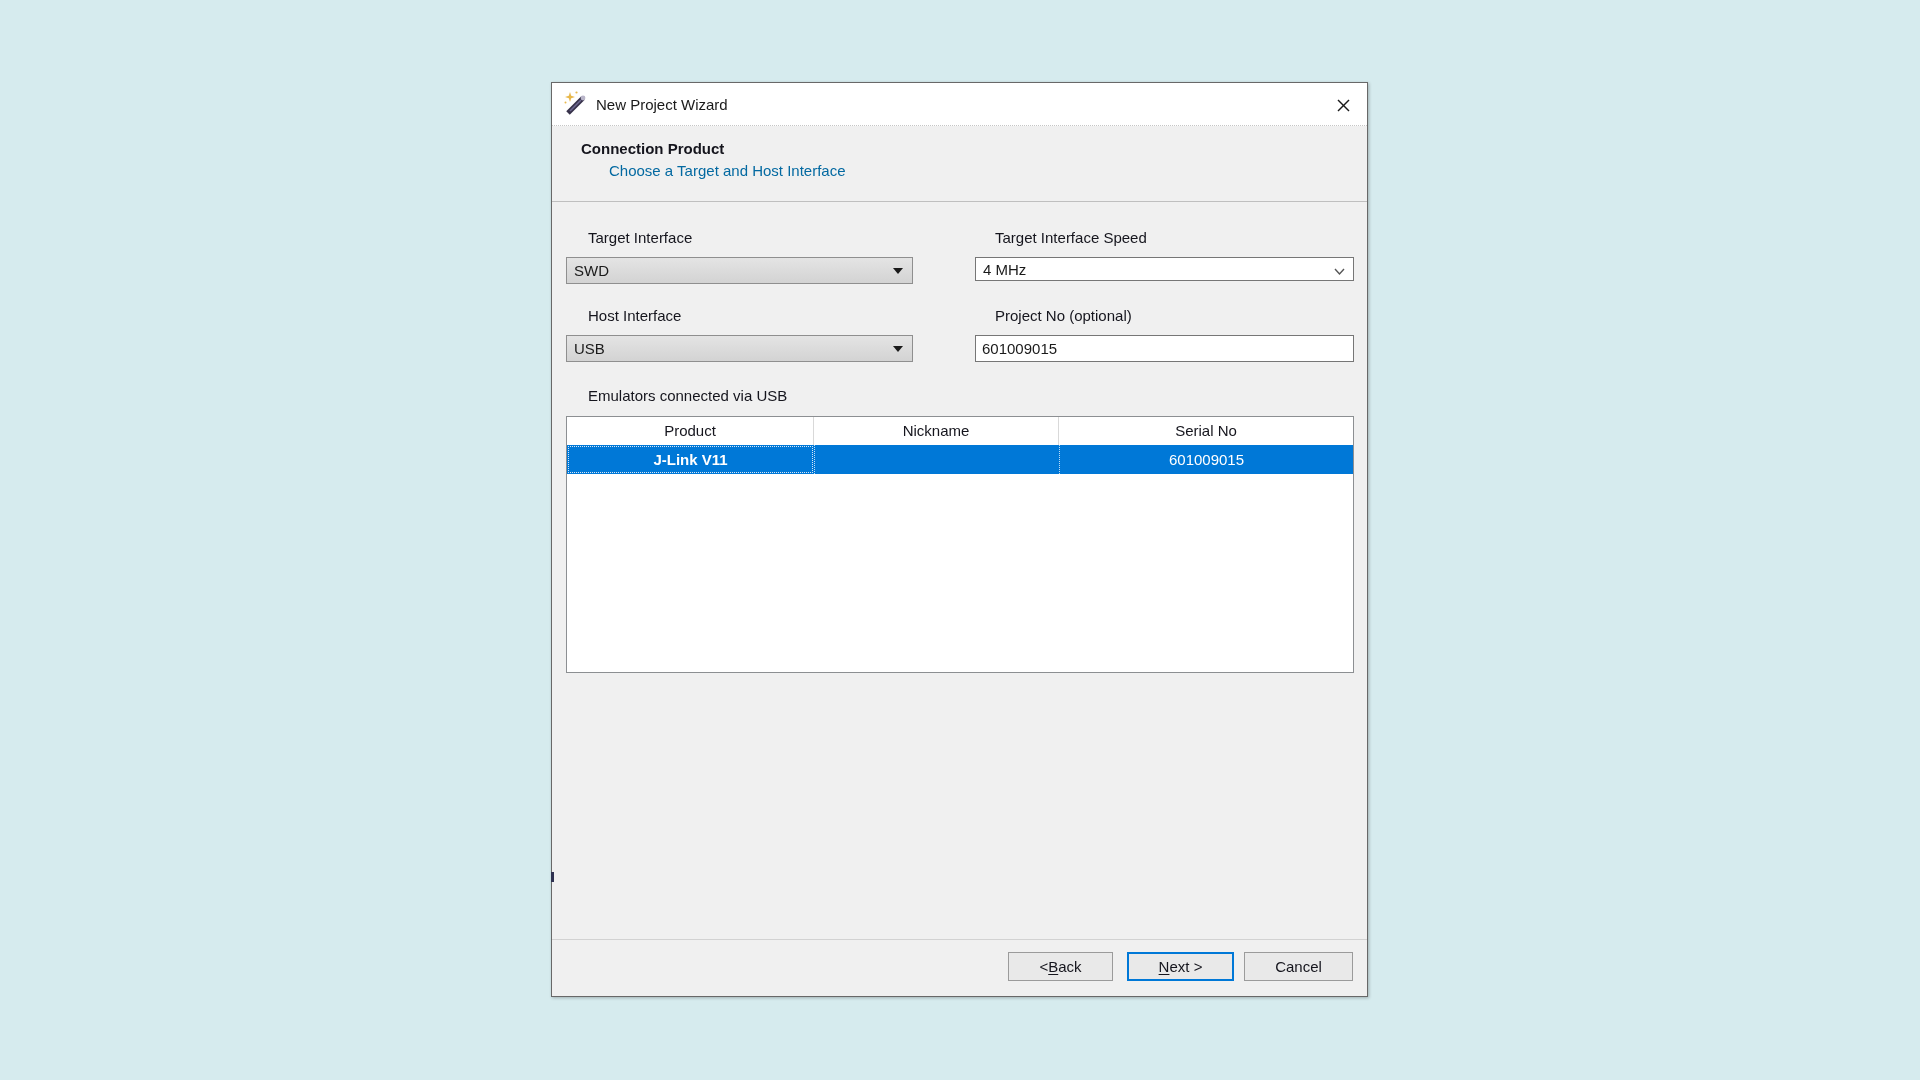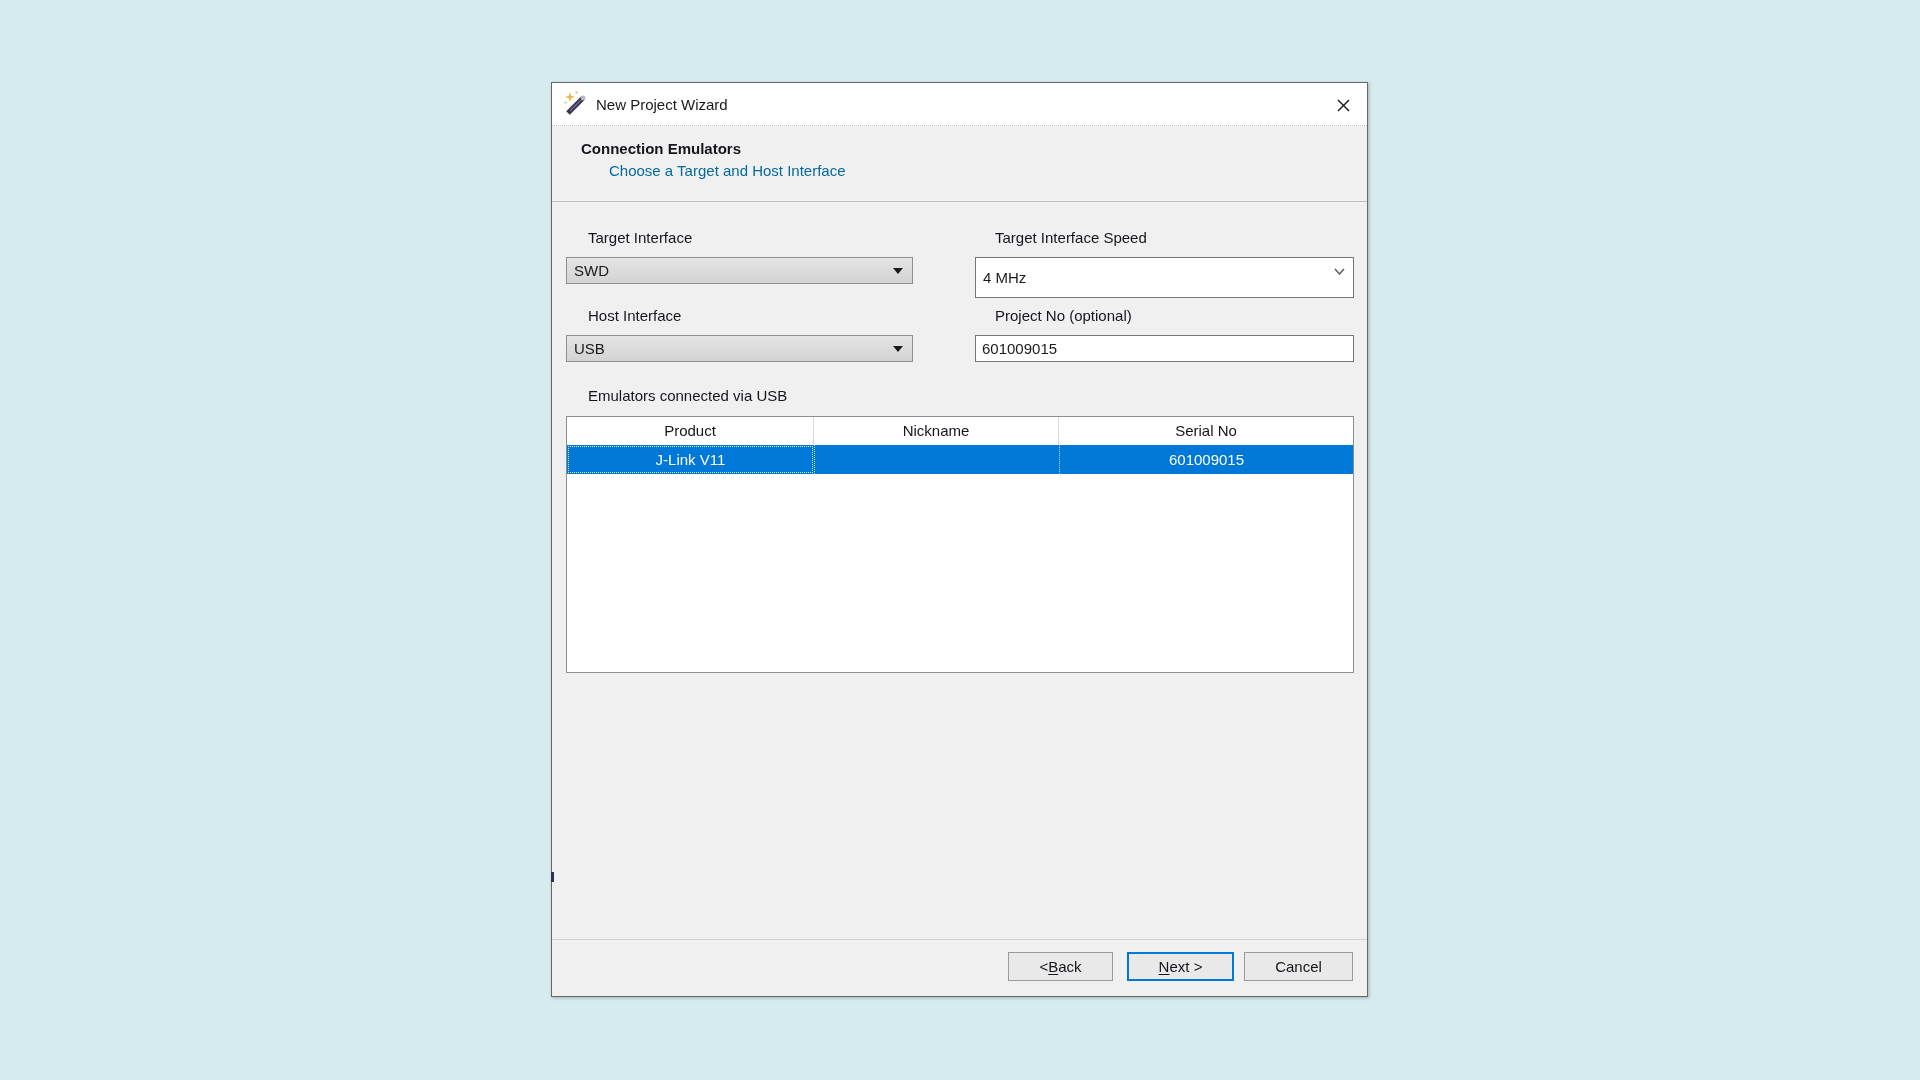--- a/index.html
+++ b/index.html
@@ -69,21 +69,21 @@
   .combo-flat .tri {
     position: absolute; right: 9px; top: 10px;
     width: 0; height: 0;
     border-left: 5px solid transparent;
     border-right: 5px solid transparent;
     border-top: 6px solid #1a1a1a;
   }
 
   .combo-edit {
     position: absolute;
-    width: 379px; height: 41px;
+    width: 379px; height: 24px;
     background: #ffffff;
     border: 1px solid #767676;
     display: flex; align-items: center;
     padding: 0 26px 0 7px;
     font-size: 15px;
   }
   .combo-edit .chev { position: absolute; right: 7px; top: 7px; }
 
   .text-input {
     position: absolute;
@@ -113,21 +113,21 @@
   .emu-head .cell:nth-child(1) { width: 247px; border-right: 1px solid #d9d9d9; }
   .emu-head .cell:nth-child(2) { width: 245px; border-right: 1px solid #d9d9d9; }
   .emu-head .cell:nth-child(3) { flex: 1; }
 
   .emu-row { display: flex; height: 29px; }
   .emu-row.selected { background: #0078d7; color: #ffffff; }
   .emu-row .cell {
     font-size: 15px; text-align: center; line-height: 29px;
     overflow: hidden; white-space: nowrap;
   }
-  .emu-row .cell:nth-child(1) { width: 247px; }
+  .emu-row .cell:nth-child(1) { width: 247px; font-weight: bold; }
   .emu-row .cell:nth-child(2) { width: 245px; }
   .emu-row .cell:nth-child(3) { flex: 1; }
   .emu-row.selected .cell:nth-child(1) {
     outline: 1px dotted #d9e7f6; outline-offset: -2px;
   }
   .emu-row.selected .cell:nth-child(2),
   .emu-row.selected .cell:nth-child(3) {
     border-left: 1px dotted rgba(255,255,255,0.75);
   }
 
@@ -174,21 +174,21 @@
     <span class="title-text">New Project Wizard</span>
     <div class="close-btn">
       <svg width="15" height="15" viewBox="0 0 15 15">
         <line x1="2" y1="2" x2="13" y2="13" stroke="#1a1a1a" stroke-width="1.4"></line>
         <line x1="13" y1="2" x2="2" y2="13" stroke="#1a1a1a" stroke-width="1.4"></line>
       </svg>
     </div>
   </div>
 
   <div class="wiz-header">
-    <div class="h-title">Connection Emulators</div>
+    <div class="h-title">Connection Product</div>
     <div class="h-subtitle">Choose a Target and Host Interface</div>
   </div>
 
   <div class="field-label" style="left:16px; top:146px;">Target Interface</div>
   <div class="combo-flat" style="left:14px; top:174px;">
     <span>SWD</span>
     <span class="tri"></span>
   </div>
 
   <div class="field-label" style="left:423px; top:146px;">Target Interface Speed</div>

